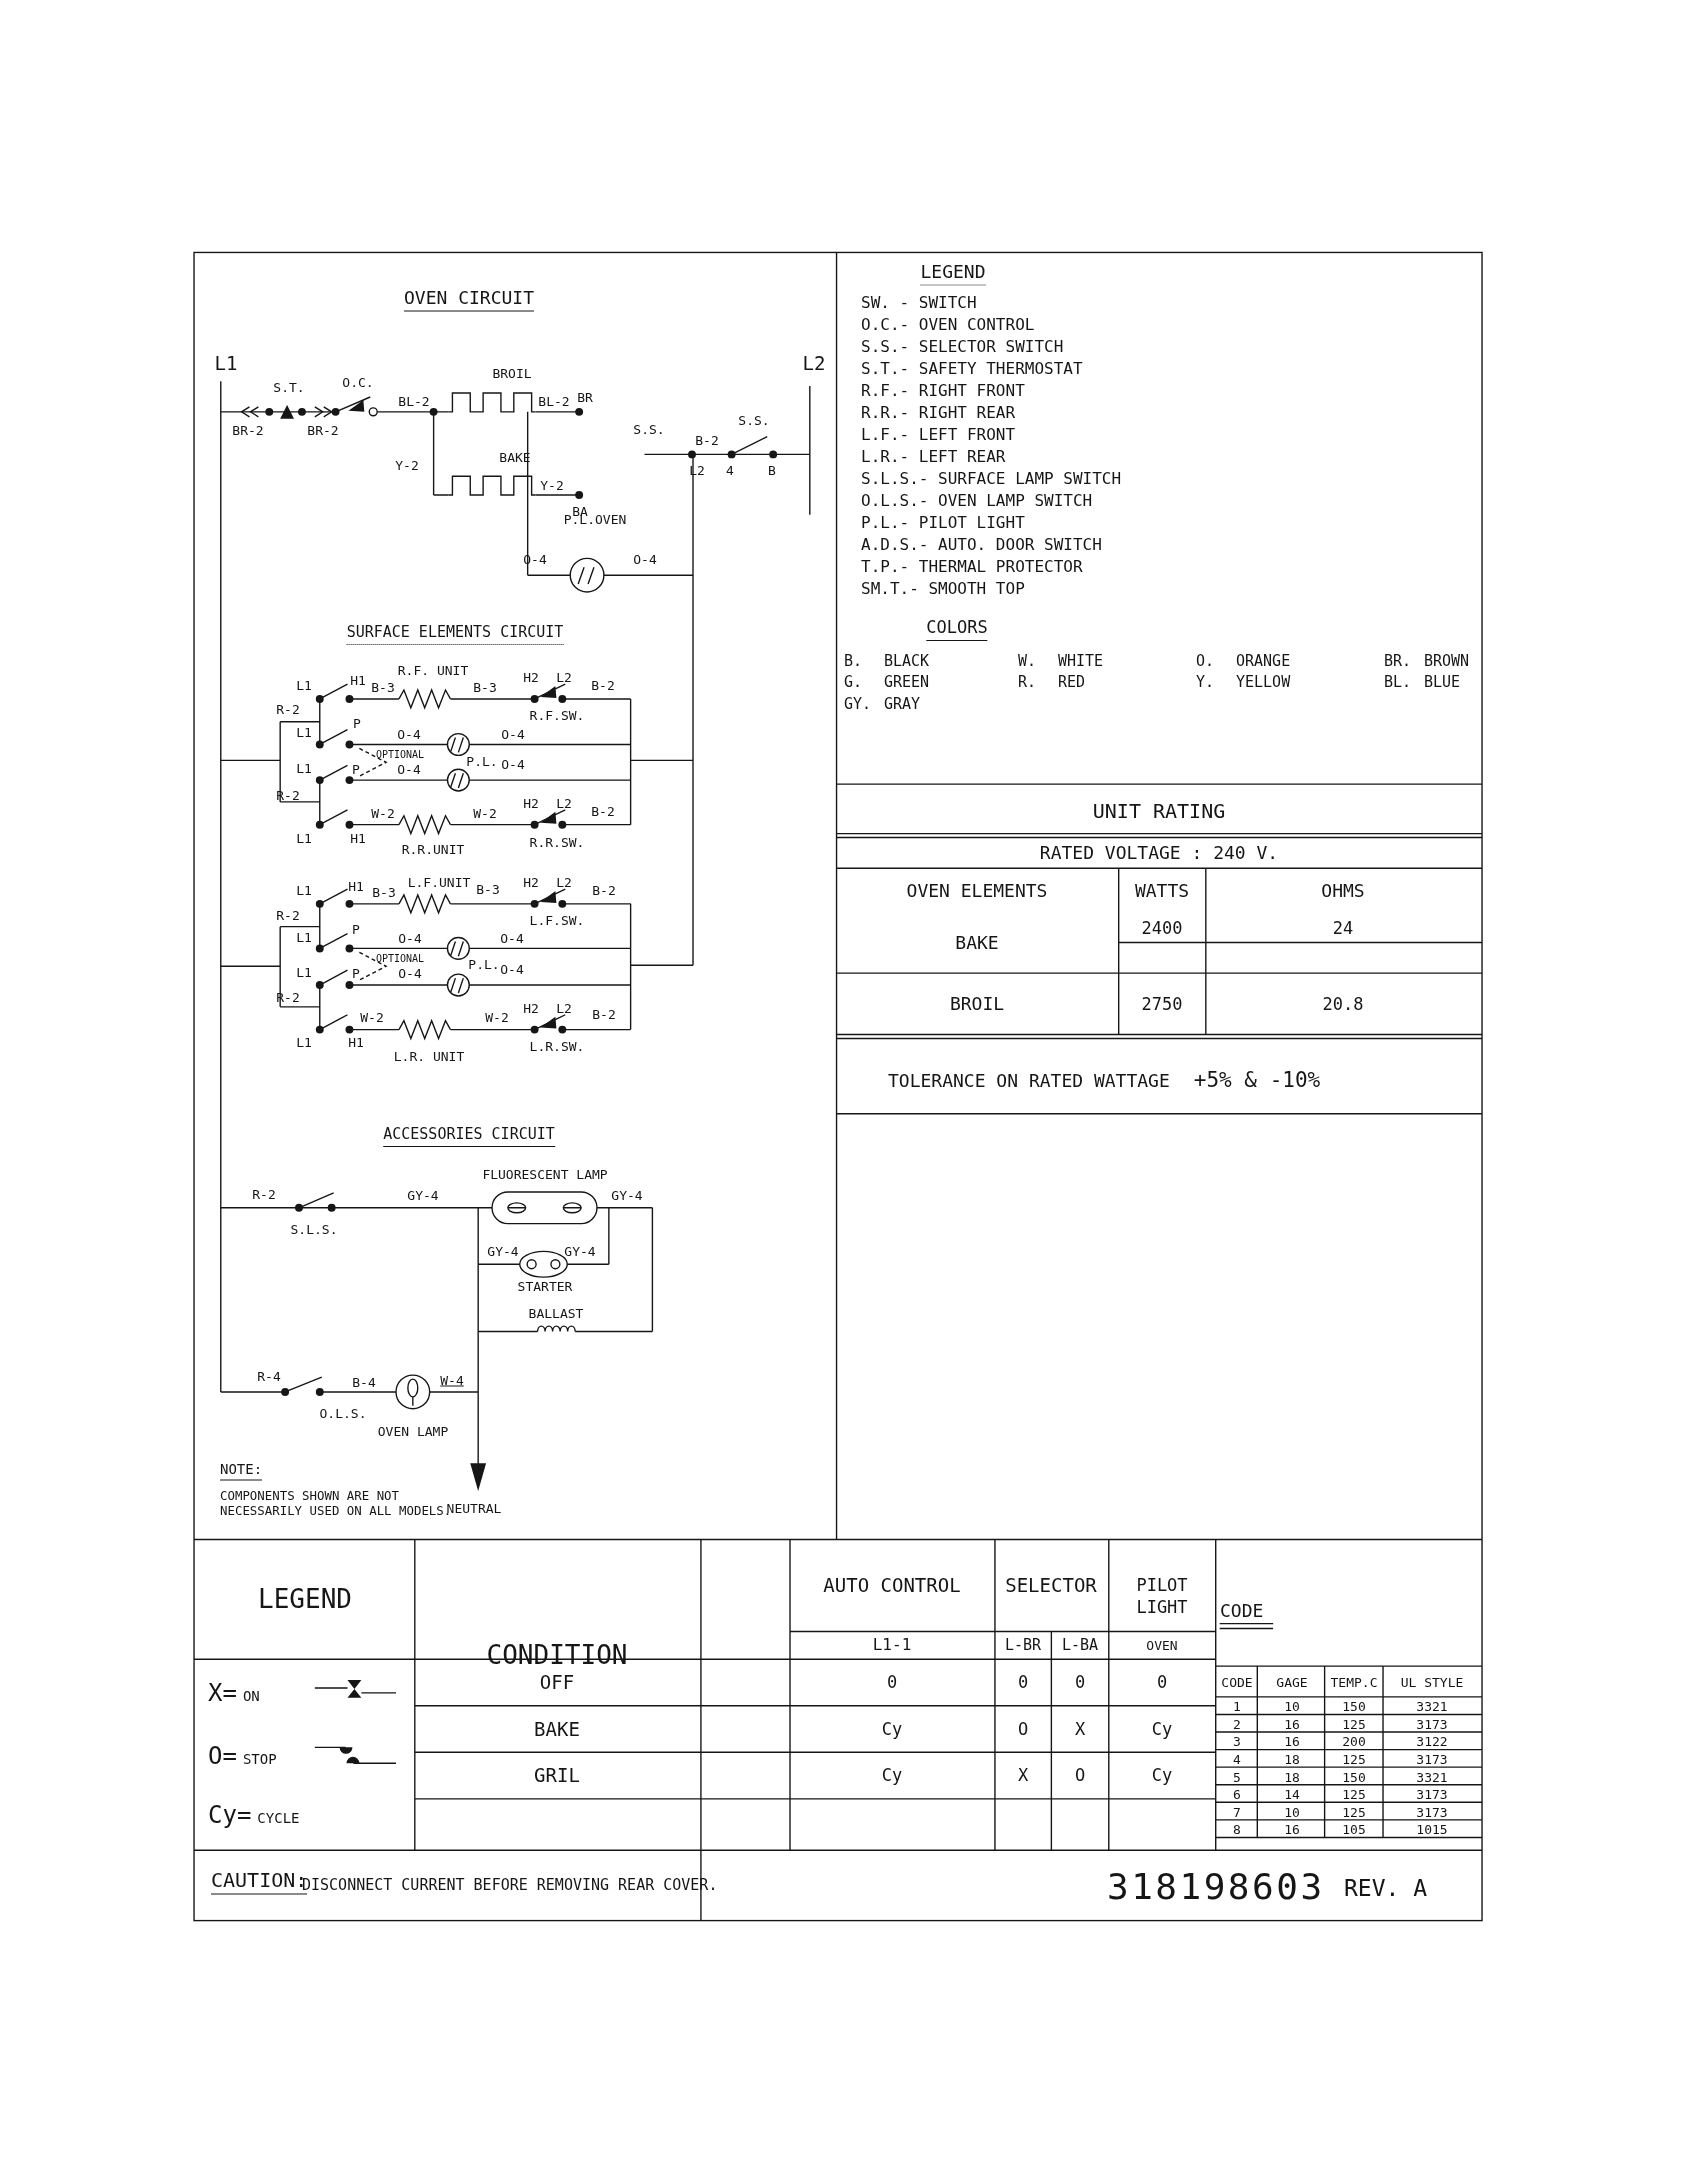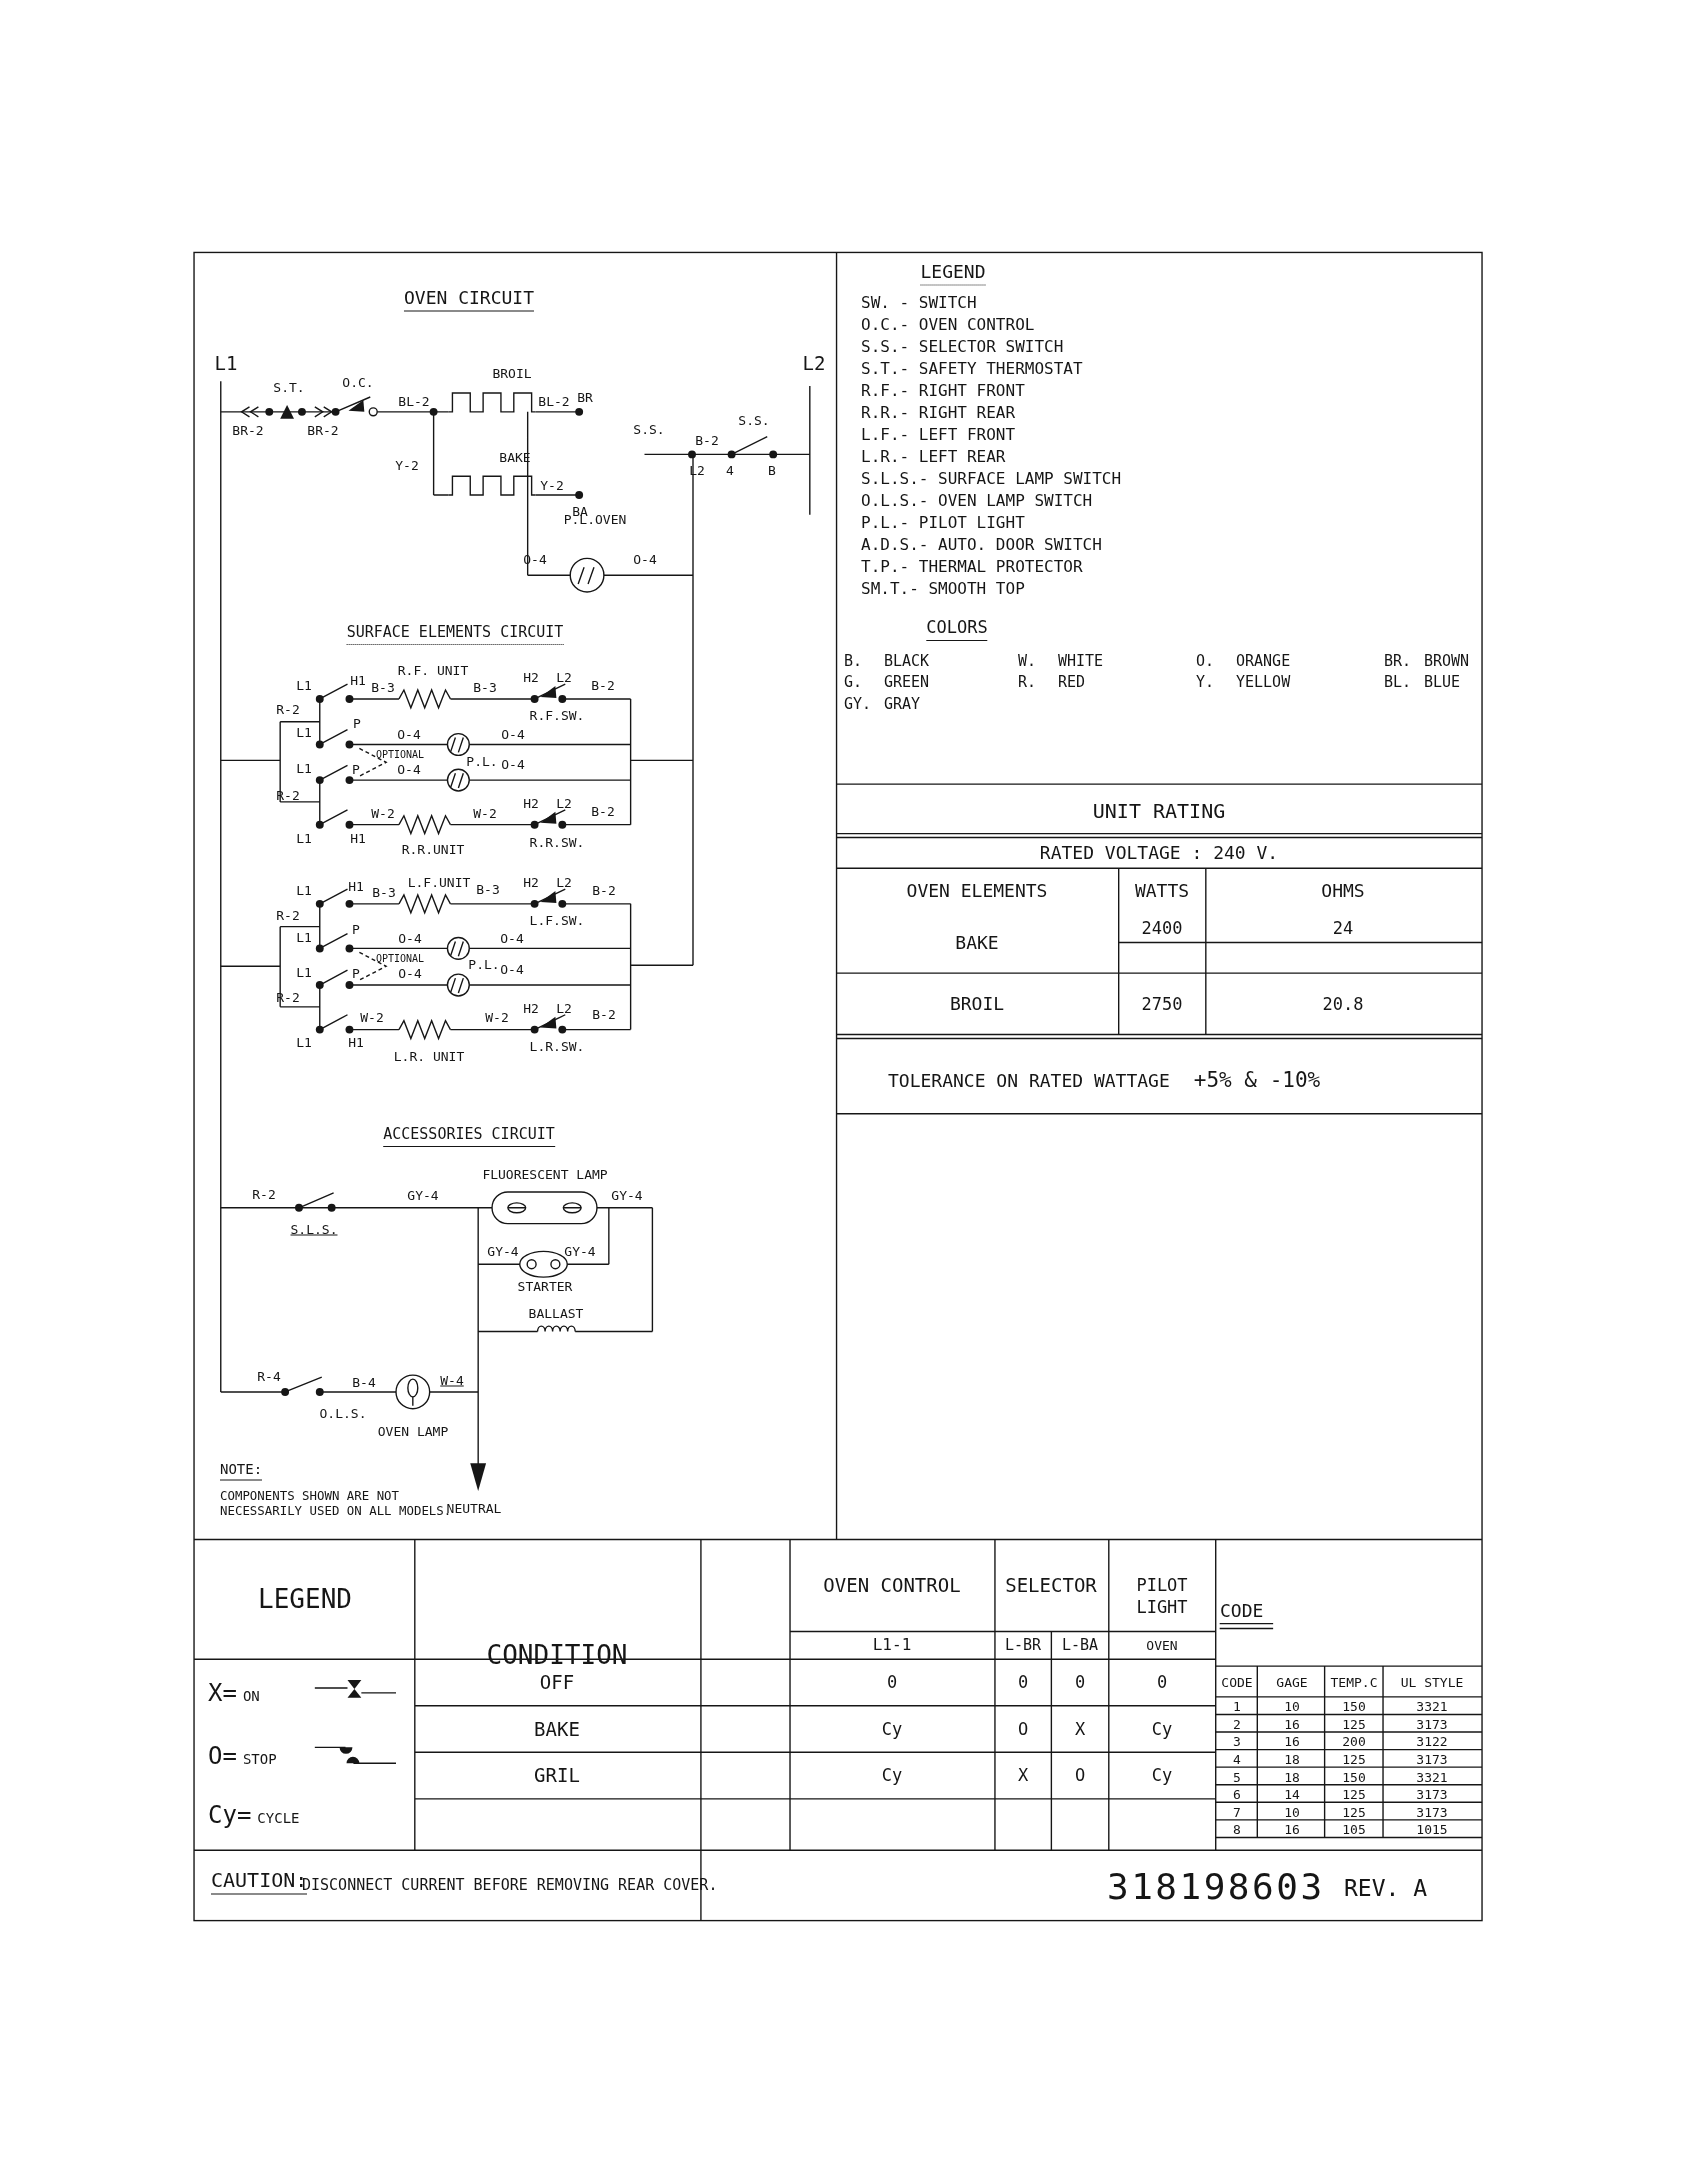--- a/index.html
+++ b/index.html
@@ -181,21 +181,21 @@
   <span class="lbl la" style="left:888px;top:1081px;font-size:18px">TOLERANCE ON RATED WATTAGE</span>
   <span class="lbl" style="left:1257px;top:1080px;font-size:21px">+5% &amp; -10%</span>
 
   <span class="lbl" style="left:305px;top:1599px;font-size:26px">LEGEND</span>
   <span class="lbl" style="left:557px;top:1655px;font-size:26px">CONDITION</span>
 
   <span class="lbl la" style="left:208px;top:1693px"><span class="lg-s">X=</span><span class="lg-l">ON</span></span>
   <span class="lbl la" style="left:208px;top:1756px"><span class="lg-s">O=</span><span class="lg-l">STOP</span></span>
   <span class="lbl la" style="left:208px;top:1815px"><span class="lg-s">Cy=</span><span class="lg-l">CYCLE</span></span>
 
-  <span class="lbl" style="left:892px;top:1585px;font-size:19px">OVEN CONTROL</span>
+  <span class="lbl" style="left:892px;top:1585px;font-size:19px">AUTO CONTROL</span>
   <span class="lbl" style="left:1051px;top:1585px;font-size:19px">SELECTOR</span>
   <span class="lbl wrapc" style="left:1162px;top:1584px;font-size:17px">PILOT LIGHT</span>
 
   <span class="lbl" style="left:892px;top:1645px;font-size:16px">L1-1</span>
   <span class="lbl" style="left:1023px;top:1645px;font-size:15px">L-BR</span>
   <span class="lbl" style="left:1080px;top:1645px;font-size:15px">L-BA</span>
   <span class="lbl" style="left:1162px;top:1645px;font-size:13px">OVEN</span>
 
   <span class="lbl" style="left:557px;top:1682px;font-size:19px">OFF</span>
   <span class="lbl" style="left:557px;top:1729px;font-size:19px">BAKE</span>
@@ -302,21 +302,21 @@
       <span class="gen" style="left: 497px; top: 1017px; font-size: 13px;">W-2</span>
       <span class="gen" style="left: 531px; top: 1008px; font-size: 13px;">H2</span>
       <span class="gen" style="left: 564px; top: 1008px; font-size: 13px;">L2</span>
       <span class="gen" style="left: 604px; top: 1014px; font-size: 13px;">B-2</span>
       <span class="gen" style="left: 557px; top: 1046px; font-size: 13px;">L.R.SW.</span>
       <span class="gen" style="left: 429px; top: 1056px; font-size: 13px;">L.R. UNIT</span>
       <span class="gen" style="left: 545px; top: 1174px; font-size: 13px;">FLUORESCENT LAMP</span>
       <span class="gen" style="left: 264px; top: 1194px; font-size: 13px;">R-2</span>
       <span class="gen" style="left: 423px; top: 1195px; font-size: 13px;">GY-4</span>
       <span class="gen" style="left: 627px; top: 1195px; font-size: 13px;">GY-4</span>
-      <span class="gen" style="left: 314px; top: 1229px; font-size: 13px; text-decoration: underline;">S.L.S.</span>
+      <span class="gen" style="left: 314px; top: 1229px; font-size: 13px;">S.L.S.</span>
       <span class="gen" style="left: 503px; top: 1251px; font-size: 13px;">GY-4</span>
       <span class="gen" style="left: 580px; top: 1251px; font-size: 13px;">GY-4</span>
       <span class="gen" style="left: 545px; top: 1286px; font-size: 13px;">STARTER</span>
       <span class="gen" style="left: 556px; top: 1313px; font-size: 13px;">BALLAST</span>
       <span class="gen" style="left: 269px; top: 1376px; font-size: 13px;">R-4</span>
       <span class="gen" style="left: 364px; top: 1382px; font-size: 13px;">B-4</span>
       <span class="gen" style="left: 452px; top: 1380px; font-size: 13px; text-decoration: underline;">W-4</span>
       <span class="gen" style="left: 303px; top: 1413px; font-size: 13px; margin-left: 40px;">O.L.S.</span>
       <span class="gen" style="left: 413px; top: 1431px; font-size: 13px;">OVEN LAMP</span>
       <span class="gen" style="left: 474px; top: 1508px; font-size: 13px;">NEUTRAL</span>

